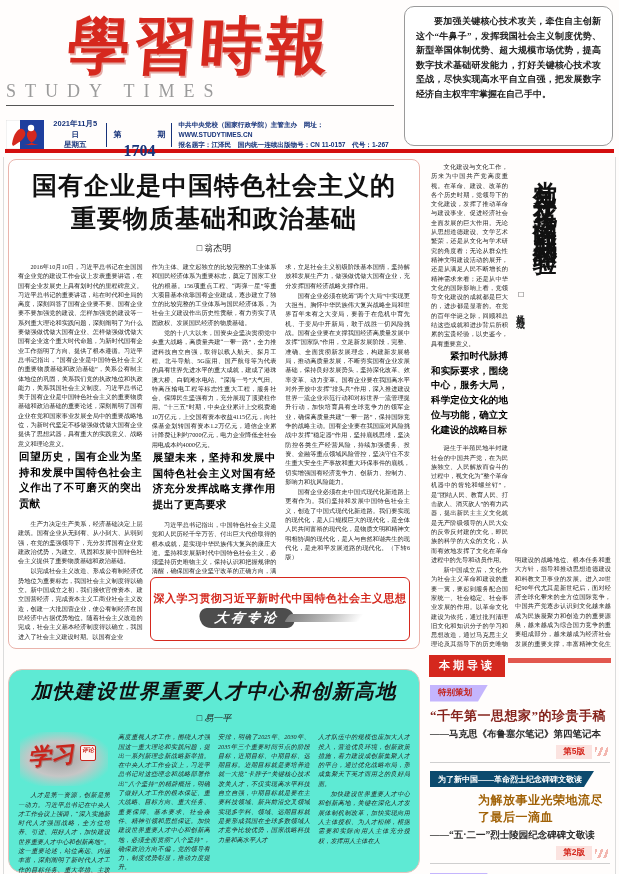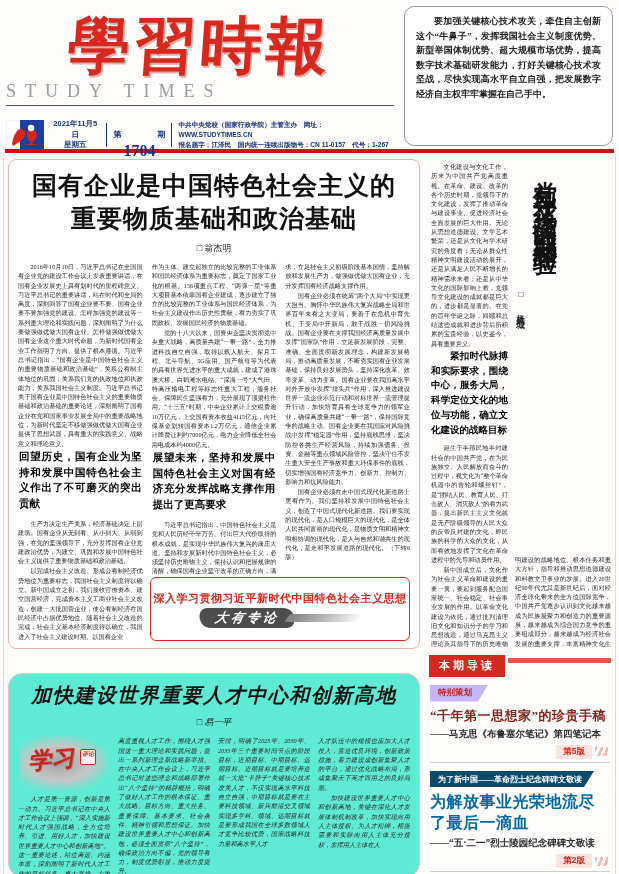--- a/index.html
+++ b/index.html
@@ -111,21 +111,21 @@
     font-weight:bold; font-size:11px; letter-spacing:3px; padding:3px 10px 4px; }
   .d-hstripe { flex:1; height:5px; background:#e2574e; margin-top:3px; margin-left:3px; }
   .d-item { padding:2px 1px 0; }
   .d-tag { display:inline-block; font-family:"Liberation Sans", sans-serif; font-weight:bold;
     font-size:8.5px; padding:2.5px 16px 2.5px 8px;
     clip-path:polygon(0 0,100% 0,calc(100% - 10px) 100%,0 100%); }
   .d-tag.pink { background:#c4b5fd; color:#c3221a; }
   .d-tag.red  { background:#0c4a6e; color:#fff; font-size:8px; padding-right:12px; }
   .d-title { font-weight:bold; margin:5px 0 3px; letter-spacing:.5px; }
   .d-title.t1 { font-size:13px; color:#86241d; }
-  .d-title.t2 { font-size:16px; color:#0369a1; }
+  .d-title.t2 { font-size:12px; color:#a16207;margin-left:48px; }
   .d-subtitle { font-size:9.5px; font-weight:bold; color:#2e2e2e; margin-bottom:2px; }
   .d-sep { display:flex; justify-content:flex-end; align-items:center; gap:3px;
     border-bottom:1px solid #cfcfcf; padding:2px 2px 3px; margin-bottom:3px; }
   .d-page { color:#d5281e; font-size:8.5px; font-weight:bold; background:#fbe3e0;
     padding:1px 7px; font-family:"Liberation Sans", sans-serif; }
   .d-slash { width:13px; height:9px;
     background:repeating-linear-gradient(112deg,#f3b7b0 0 2.5px,rgba(255,255,255,0) 2.5px 5.5px); }
 </style>
 </head>
 <body>

